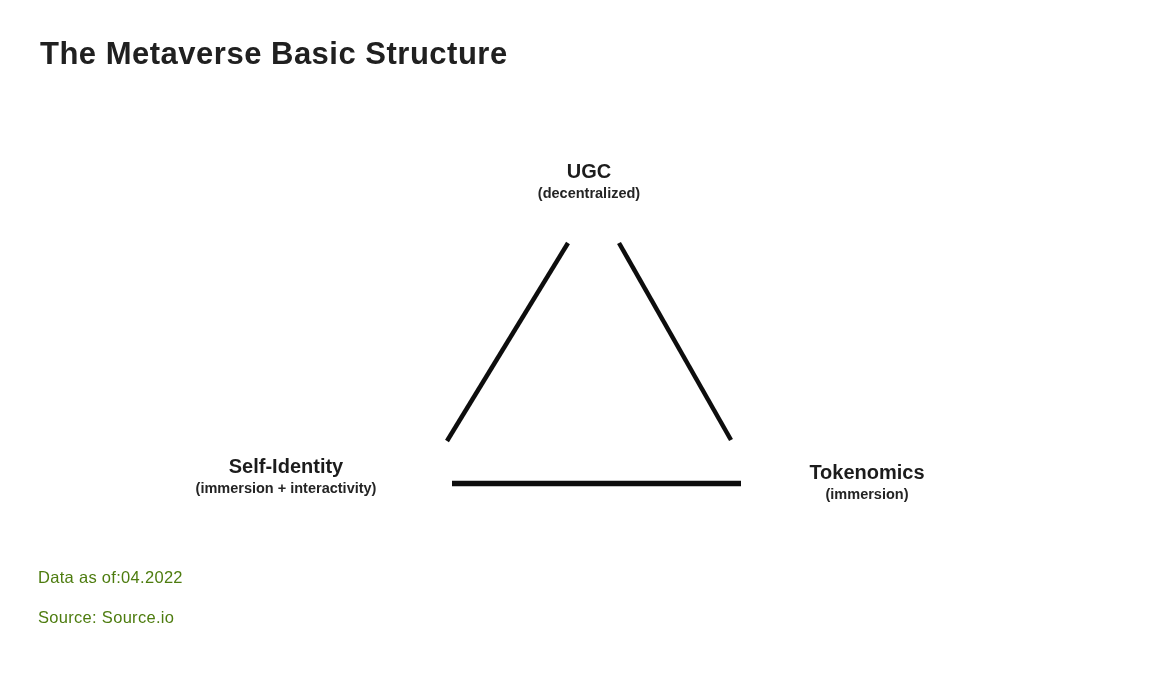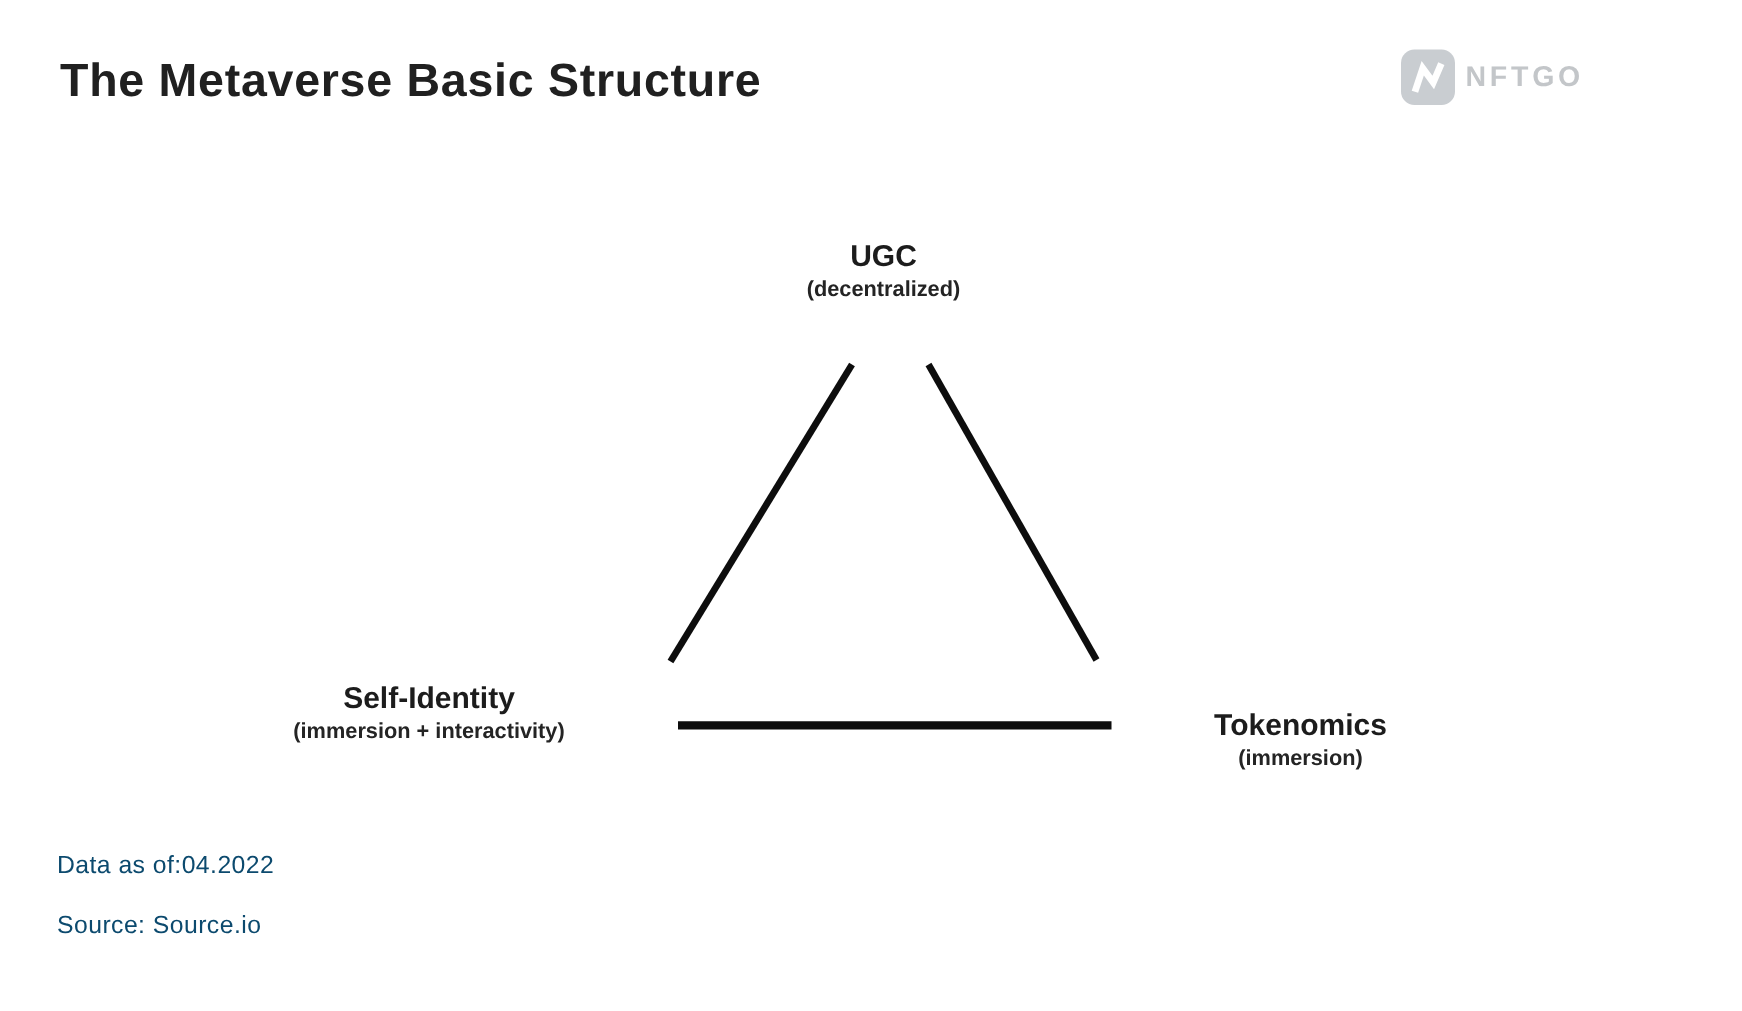--- a/index.html
+++ b/index.html
@@ -70,50 +70,42 @@
     line-height: 1.2;
   }
   .vertex-sublabel {
     font-size: 14.5px;
     font-weight: 600;
     color: #242424;
     line-height: 1.5;
   }
   .vertex-top   { left: 589px; top: 159px; }
   .vertex-left  { left: 286px; top: 454px; }
-  .vertex-right { left: 867px; top: 472px; }
+  .vertex-right { left: 867px; top: 460px; }
   
   .footer {
     position: absolute;
     left: 38px;
     top: 568px;
   }
   .footer-line {
     font-size: 16.5px;
     font-weight: 400;
-    color: #0c4a6e;
+    color: #4d7c0f;
     letter-spacing: 0.3px;
     margin: 0 0 21px 0;
   }
 </style>
 </head>
 <body>
 
 <div class="canvas">
 
   <h1 class="page-title">The Metaverse Basic Structure</h1>
 
-  <div class="logo">
-    <div class="logo-badge">
-      <svg width="24" height="24" viewBox="0 0 24 24">
-        <polyline points="4,19 8.5,5.5 15.5,15 20,4.5" fill="none" stroke="#ffffff" stroke-width="4.5" stroke-linecap="square" stroke-linejoin="miter"></polyline>
-      </svg>
-    </div>
-    <span class="logo-text">NFTGO</span>
-  </div>
 
   <svg class="triangle-svg" viewBox="0 0 1161 674">
     <line x1="568" y1="243" x2="447" y2="441" stroke="#0d0d0d" stroke-width="4.5"></line>
     <line x1="619" y1="243" x2="731" y2="440" stroke="#0d0d0d" stroke-width="4.5"></line>
     <line x1="452" y1="483.5" x2="741" y2="483.5" stroke="#0d0d0d" stroke-width="5.5"></line>
   </svg>
 
   <div class="vertex vertex-left">
     <div class="vertex-label">Self-Identity</div>
     <div class="vertex-sublabel">(immersion + interactivity)</div>

